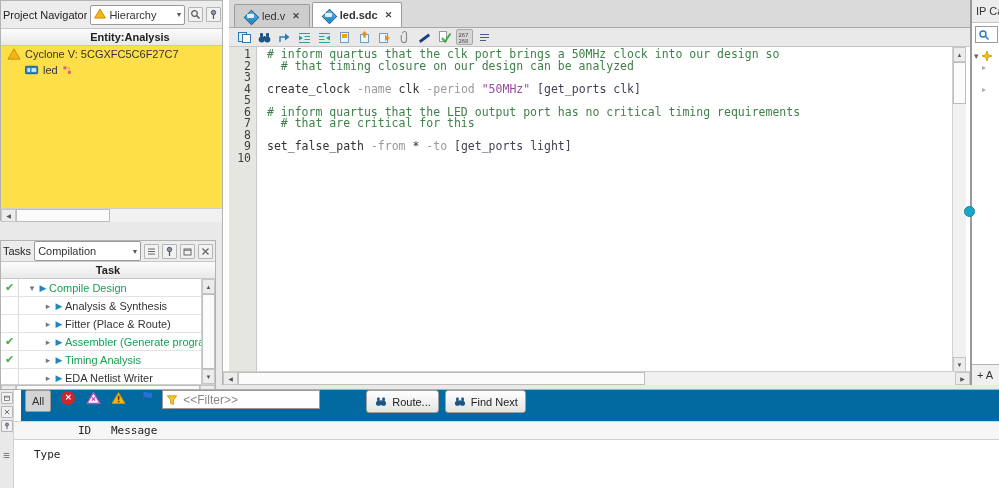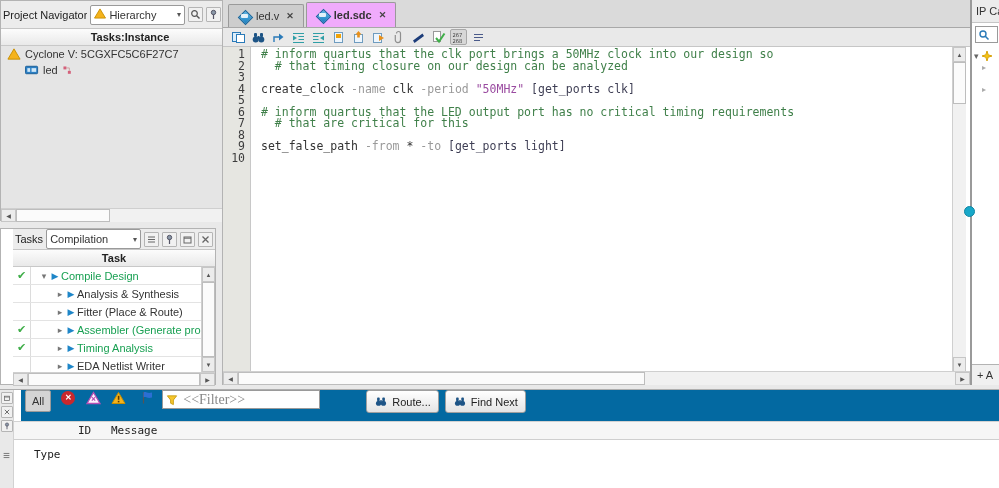--- a/index.html
+++ b/index.html
@@ -20,44 +20,44 @@
   .vscroll{border-left:1px solid #cfcfcf;width:13px;flex-direction:column;}
   .scr-arrow{background:#ececec;border:1px solid #c6c6c6;color:#555;font-size:6px;display:flex;align-items:center;justify-content:center;flex:none;}
   .hscroll .scr-arrow{width:13px;}
   .vscroll .scr-arrow{height:13px;}
   .scr-thumb{background:#fbfbfb;border:1px solid #bdbdbd;}
 
   
   .pn{left:0;top:0;width:260px;height:221px;}
   .pn .titlebar{height:27px;}
   .pn .col-header{height:16px;line-height:16px;}
-  .pn-tree{height:162px;background:#e5e5e5;overflow:hidden;}
+  .pn-tree{height:162px;background:#fde047;overflow:hidden;}
   .tree-row{display:flex;align-items:center;height:16px;gap:4px;white-space:nowrap;}
   .pn .hscroll{margin-top:0;}
 
   
-  .tasks{left:0;top:228px;width:216px;height:157px;padding-left:12px;}
+  .tasks{left:0;top:240px;width:216px;height:157px;}
   .tasks .titlebar{height:20px;}
   .tasks .col-header{height:16px;line-height:16px;position:relative;}
   .task-body{position:relative;height:105px;overflow:hidden;}
   .task-rows{position:absolute;left:0;top:0;right:13px;}
   .task-row{display:flex;align-items:center;height:17px;border-bottom:1px solid #e3e3e3;overflow:hidden;}
   .task-check{width:17px;text-align:center;color:#3fae49;font-size:11px;border-right:1px solid #dcdcdc;flex:none;align-self:stretch;line-height:17px;}
   .caret{color:#777;font-size:9px;width:10px;text-align:center;flex:none;}
   .play{color:#1e86c8;font-size:9px;width:12px;text-align:center;flex:none;}
   .task-label{white-space:nowrap;}
   .task-label.done{color:#18a052;}
   .task-vscroll{position:absolute;right:0;top:0;height:105px;}
   .task-vscroll .scr-thumb{flex:1;margin:0;}
 
   
-  .editor{position:absolute;left:222px;top:0;width:749px;height:385px;background:#fff;border-left:1px solid #b3b3b3;border-right:1px solid #9a9a9a;box-sizing:border-box;}
+  .editor{position:absolute;left:222px;top:0;width:749px;height:385px;background:#fff;border-left:1px solid #b3b3b3;border-right:1px solid #9a9a9a;box-sizing:border-box;padding-left:6px;}
   .tabbar{height:28px;background:#dadada;border-bottom:1px solid #a8a8a8;display:flex;align-items:flex-end;padding-left:5px;box-sizing:border-box;}
   .tab{height:22px;display:flex;align-items:center;gap:5px;padding:0 9px;background:#cdcdcd;border:1px solid #9a9a9a;border-bottom:none;border-radius:2px 2px 0 0;margin-right:2px;}
-  .tab.active{background:#f0abfc;height:24px;font-weight:bold;}
+  .tab.active{background:#ffffff;height:24px;font-weight:bold;}
   .diamond{position:relative;width:13px;height:13px;flex:none;}
   .diamond i{position:absolute;left:2px;top:2px;width:9px;height:9px;transform:rotate(45deg);background:linear-gradient(135deg,#5cb6e6,#1b7fc0);border:1px solid #15659c;}
   .diamond b{position:absolute;left:3px;top:4px;width:7px;height:4px;background:rgba(255,255,255,.85);border-radius:1px;}
   .tab-close{font-size:9px;font-weight:bold;color:#444;margin-left:2px;}
   .edit-toolbar{height:18px;background:#e9e9e9;border-bottom:1px solid #c6c6c6;display:flex;align-items:center;gap:3px;padding:0 0 0 7px;}
   .tool-icon{width:17px;height:16px;display:flex;align-items:center;justify-content:center;border-radius:2px;}
   .tool-icon.pressed{background:#d7d7d7;border:1px solid #a8a8a8;box-sizing:border-box;}
   .code-wrap{display:flex;height:325px;background:#fff;}
   .gutter{width:28px;background:#e6e6e1;border-right:1px solid #c8c8c8;box-sizing:border-box;
     font-family:"DejaVu Sans Mono",monospace;font-size:11.5px;line-height:11.5px;color:#3d3d3d;text-align:right;padding:2px 5px 0 0;flex:none;}
@@ -81,21 +81,21 @@
   .split-knob{position:absolute;left:964px;top:206px;width:11px;height:11px;border-radius:50%;background:#17a8c9;border:1px solid #0e85a3;box-sizing:border-box;}
 
   
   .messages{position:absolute;left:0;top:389px;width:999px;height:99px;background:#fff;border-top:1px solid #aeaeae;box-sizing:border-box;}
   .msg-side{position:absolute;left:0;top:0;bottom:0;width:13px;background:#e9e9e9;border-right:1px solid #d2d2d2;display:flex;flex-direction:column;align-items:center;padding-top:2px;gap:2px;}
   .msg-toolbar{margin-left:21px;height:31px;background:#0369a1;display:flex;}
   .all-btn{margin-left:4px;height:20px;padding:0 6px;background:#d4d4d4;border:1px solid #9a9a9a;border-radius:2px;display:flex;align-items:center;}
   .sev-icon{margin-left:9px;width:16px;height:15px;display:flex;align-items:center;justify-content:center;}
   .err-circle{width:14px;height:14px;border-radius:50%;background:#c9282d;color:#fff;font-size:8px;font-weight:bold;display:flex;align-items:center;justify-content:center;}
   .filter-box{margin-left:7px;width:150px;height:17px;background:#fff;border:1px solid #9a9a9a;display:flex;align-items:center;padding:0 3px;gap:3px;}
-  .filter-box input{border:none;outline:none;flex:1;font-family:Liberation Serif, serif;font-size:14px;color:#555;background:transparent;min-width:0;}
+  .filter-box input{border:none;outline:none;flex:1;font-family:Liberation Sans, sans-serif;font-size:12px;color:#555;background:transparent;min-width:0;}
   .filter-box input::placeholder{color:#888;}
   .find-btn{height:21px;padding:0 7px;background:linear-gradient(#ffffff,#e4e4e4);border:1px solid #9f9f9f;border-radius:3px;display:flex;align-items:center;gap:4px;color:#222;}
   .msg-header{margin-left:13px;height:17px;background:#f6f6f6;border-top:1px solid #d2d2d2;border-bottom:1px solid #cfcfcf;display:flex;align-items:center;font-family:"DejaVu Sans Mono",monospace;font-size:11px;color:#222;}
   .msg-header span{display:block;}
   .msg-col-type{padding-left:21px;width:44px;margin-top:48px;}
   .msg-col-id{width:33px;}
   .msg-content{margin-left:13px;height:50px;background:#fff;}
 </style>
 </head>
 <body>
@@ -129,21 +129,21 @@
             <rect x="2" y="3" width="7" height="6" fill="none" stroke="#666"></rect>
             <path d="M2 4.2 H9" stroke="#666"></path>
           </svg>
         </span>
       <span class="mini-btn">
           <svg width="11" height="11" viewBox="0 0 11 11">
             <path d="M2.5 2.5 L8.5 8.5 M8.5 2.5 L2.5 8.5" stroke="#666" stroke-width="1.3"></path>
           </svg>
         </span>
     </div>
-    <div class="col-header">Tasks:Instance</div>
+    <div class="col-header">Entity:Analysis</div>
     <div class="pn-tree" id="pn-tree">
         <div class="tree-row" style="padding-left: 6px;">
           <span style="display: inline-flex;">
             <svg width="14" height="14" viewBox="0 0 15 15">
               <path d="M7.5 2 L14 13 H1 Z" fill="#f5b31c" stroke="#c88f00"></path>
             </svg>
           </span>
           <span>Cyclone V: 5CGXFC5C6F27C7</span>
         </div>
         <div class="tree-row" style="padding-left: 24px;">

